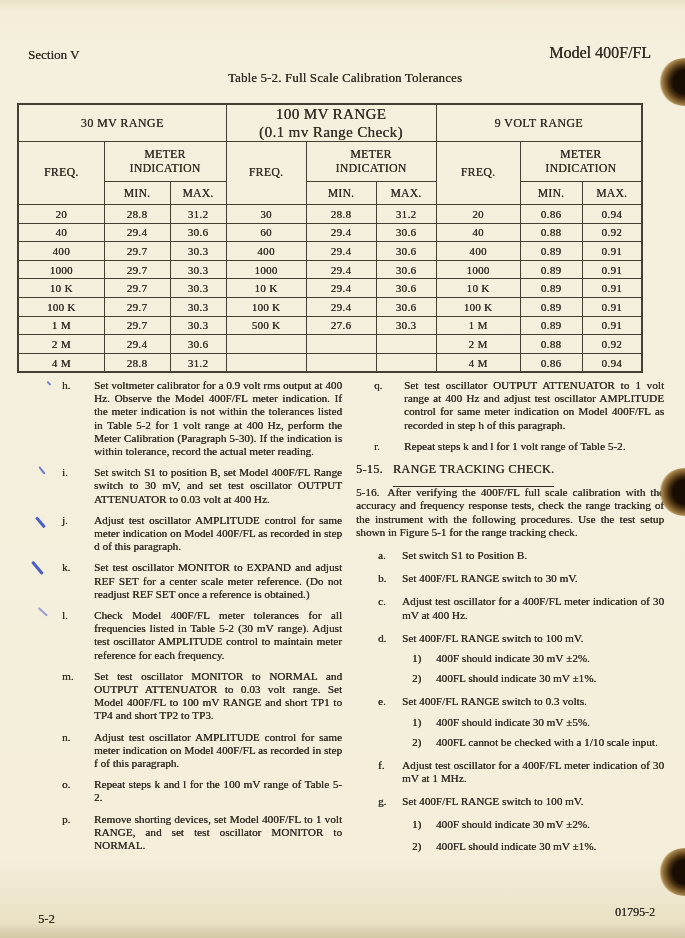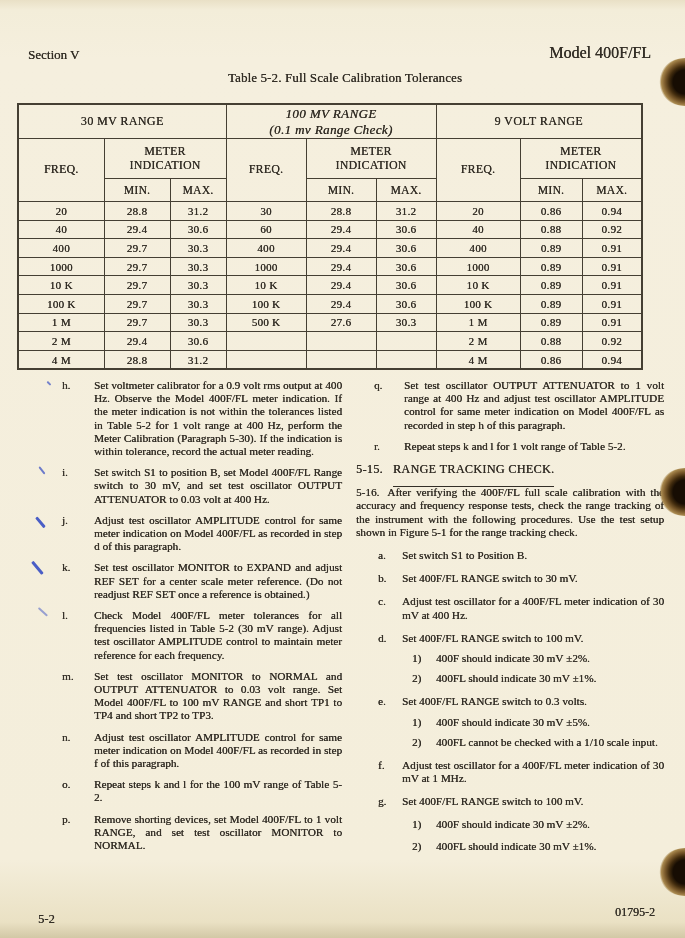--- a/index.html
+++ b/index.html
@@ -16,21 +16,21 @@
   .ft-left   { position:absolute; left:38px;  top:912px; font-size:12.5px; }
   .ft-right  { position:absolute; right:30px; top:905px; font-size:12px; }
 
   
   .tbl-title { position:absolute; left:33px; width:624px; top:71px; text-align:center; font-size:12.8px; letter-spacing:.2px; }
   table.cal { position:absolute; left:17px; top:103px; width:624px; border-collapse:collapse;
               table-layout:fixed; border:2px solid #453f33; }
   table.cal th, table.cal td { border:1.3px solid #453f33; padding:0 2px; text-align:center;
               font-weight:normal; vertical-align:middle; }
   tr.r-group th { height:33px; font-size:12px; letter-spacing:.4px; }
-  tr.r-group .two-line { line-height:1.2; font-size:13px;font-style:italic; }
+  tr.r-group .two-line { line-height:1.2; font-size:15px; }
   tr.r-main th { height:39px; font-size:11.8px; letter-spacing:.3px; line-height:1.18; }
   tr.r-minmax th { height:22px; font-size:11.5px; letter-spacing:.3px; }
   tr.r-data td { height:17.6px; font-size:11px; letter-spacing:.3px; }
 
   
   .col-left  { position:absolute; left:36px;  top:379px; width:306px; font-size:11.2px; line-height:13.2px; }
   .col-right { position:absolute; left:356px; top:379px; width:308px; font-size:11.2px; line-height:13.2px; }
   .item { display:flex; position:relative; margin-bottom:8px; }
   .item .lbl { flex:none; width:58px; padding-left:26px; box-sizing:border-box; }
   .item .txt { flex:1; text-align:justify; }

